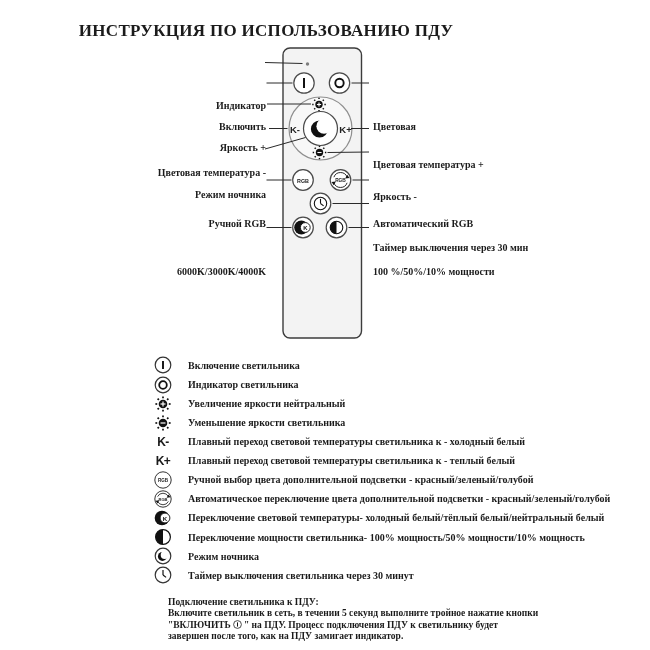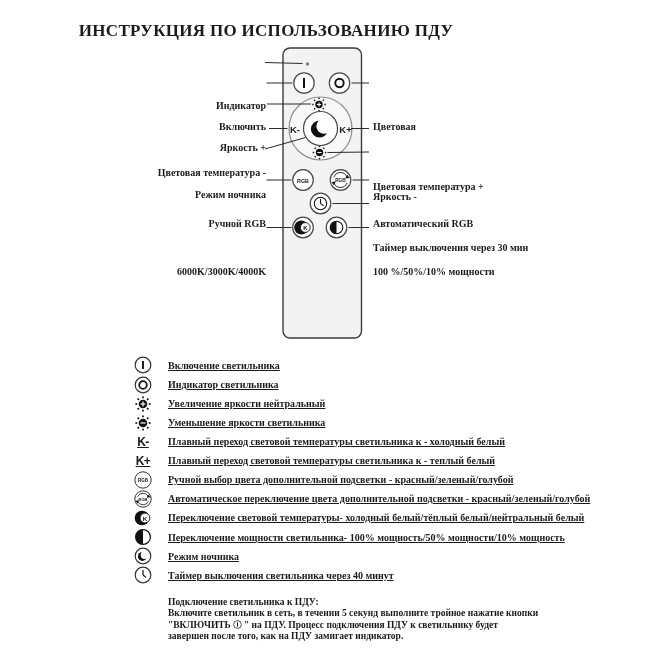--- a/index.html
+++ b/index.html
@@ -12,21 +12,21 @@
     position:absolute; top:21px; left:0; width:532px; text-align:center;
     font-size:17px; font-weight:bold; letter-spacing:.3px; white-space:nowrap;
   }
   svg.diagram { position:absolute; left:0; top:0; width:650px; height:650px; }
   .lbl {
     position:absolute; font-size:10px; font-weight:bold; height:14px;
     line-height:14px; white-space:nowrap;margin-top:44px;
   }
   .lbl.left  { right:384px; text-align:right; }
   .lbl.right { left:373px; }
-  .legend-row { position:absolute; left:130px; height:20px; display:flex; align-items:center;text-decoration:underline; }
+  .legend-row { position:absolute; left:150px; height:20px; display:flex; align-items:center; }
   .legend-icon { width:26px; height:20px; flex:0 0 26px; }
   .legend-glyph {
     width:26px; flex:0 0 26px; text-align:center;
     font-family:"Liberation Sans", sans-serif; font-weight:bold; font-size:12px; letter-spacing:-.5px;
   }
   .legend-text { margin-left:12px; font-size:10px; font-weight:bold; white-space:nowrap; }
   .footer {
     position:absolute; left:168px; top:597px; font-size:9.5px; font-weight:bold;
     line-height:11.3px; white-space:nowrap;
   }
@@ -153,21 +153,21 @@
 
 <div class="lbl left" style="top:55px">Индикатор</div>
 <div class="lbl left" style="top:76px">Включить</div>
 <div class="lbl left" style="top:97px">Яркость +</div>
 <div class="lbl left" style="top:121.5px">Цветовая температура -</div>
 <div class="lbl left" style="top:143.5px">Режим ночника</div>
 <div class="lbl left" style="top:173px">Ручной RGB</div>
 <div class="lbl left" style="top:220.5px">6000K/3000K/4000K</div>
 
 <div class="lbl right" style="top:76px">Цветовая</div>
-<div class="lbl right" style="top:136px">Цветовая температура +</div>
+<div class="lbl right" style="top:114px">Цветовая температура +</div>
 <div class="lbl right" style="top:145.5px">Яркость -</div>
 <div class="lbl right" style="top:173px">Автоматический RGB</div>
 <div class="lbl right" style="top:196.5px">Таймер выключения через 30 мин</div>
 <div class="lbl right" style="top:220.5px">100 %/50%/10% мощности</div>
 
 <div class="legend-row" style="top:355px">
   <svg class="legend-icon" viewBox="0 0 26 20">
     <circle cx="13" cy="10" r="7.8" fill="none" stroke="#333" stroke-width="1.2"></circle>
     <line x1="13" y1="5.9" x2="13" y2="14.1" stroke="#111" stroke-width="1.9"></line>
   </svg>
@@ -274,21 +274,21 @@
   </svg>
   <span class="legend-text">Режим ночника</span>
 </div>
 
 <div class="legend-row" style="top:565px">
   <svg class="legend-icon" viewBox="0 0 26 20">
     <circle cx="13" cy="10" r="7.8" fill="none" stroke="#333" stroke-width="1.2"></circle>
     <line x1="13" y1="10" x2="13" y2="4.9" stroke="#111" stroke-width="1.2"></line>
     <line x1="13" y1="10" x2="16.1" y2="12.4" stroke="#111" stroke-width="1.2"></line>
   </svg>
-  <span class="legend-text">Таймер выключения светильника через 40 минут</span>
+  <span class="legend-text">Таймер выключения светильника через 30 минут</span>
 </div>
 
 <div class="footer">
   <div>Подключение светильника к ПДУ:</div>
   <div>Включите светильник в сеть, в течении 5 секунд выполните тройное нажатие кнопки</div>
   <div>
     <span>"ВКЛЮЧИТЬ</span><svg class="inline-icon" width="9" height="9" viewBox="0 0 9 9">
         <circle cx="4.5" cy="4.5" r="3.9" fill="none" stroke="#222" stroke-width="0.8"></circle>
         <line x1="4.5" y1="2.4" x2="4.5" y2="6.6" stroke="#111" stroke-width="1"></line>
       </svg><span>" на ПДУ. Процесс подключения ПДУ к светильнику будет</span>

